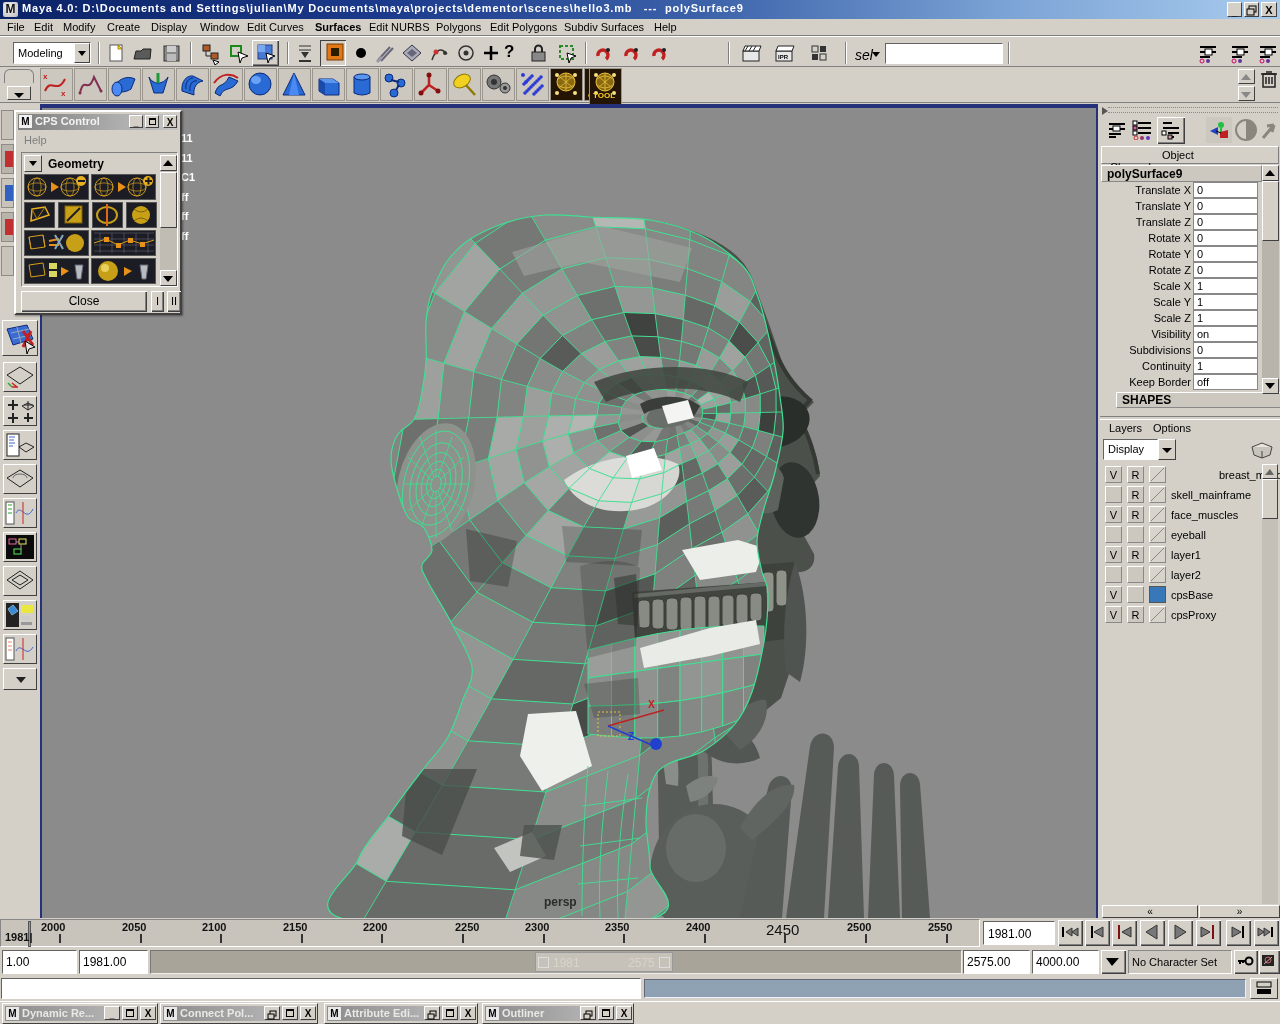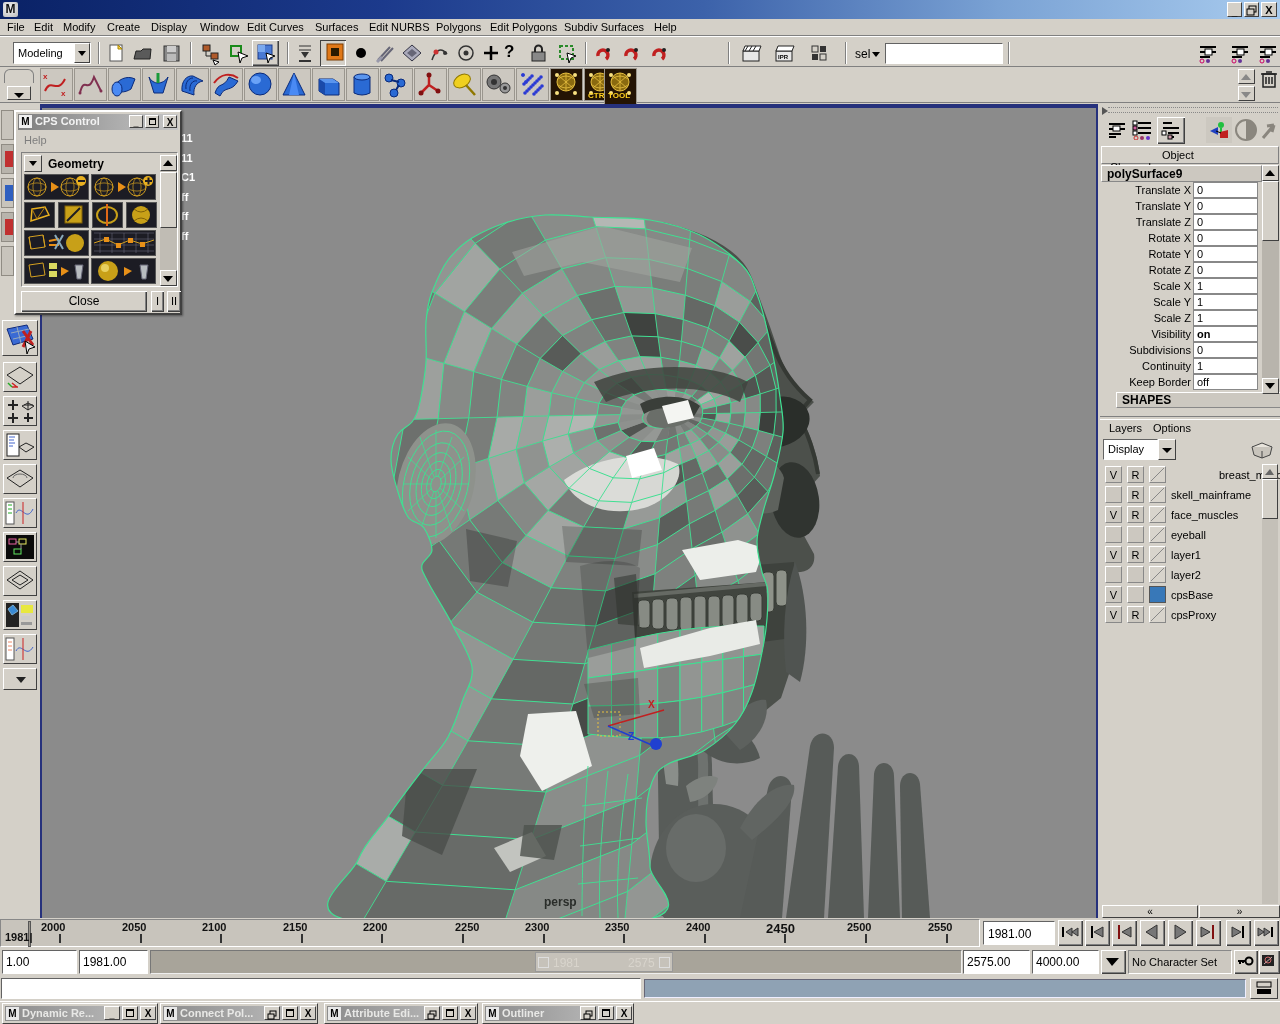--- a/index.html
+++ b/index.html
@@ -8,36 +8,37 @@
 .sunken{border-top:1px solid #808080;border-left:1px solid #808080;border-right:1px solid #fff;border-bottom:1px solid #fff;}
 .sunkenw{border:1px solid;border-color:#636363 #fff #fff #636363;background:#fff;}
 .btn{border:1px solid;border-color:#fff #404040 #404040 #fff;background:#d4d0c8;}
 .btn2{box-shadow:inset 1px 1px 0 #fff, inset -1px -1px 0 #404040, inset -2px -2px 0 #808080;background:#d4d0c8;}
 .t11{font-size:11px;color:#000;}
 </style></head>
 <body>
 
 <div class="abs" style="left:0;top:0;width:1280px;height:19px;background:linear-gradient(to right,#0a2266,#1c3a8c 30%,#3c62aa 55%,#7aa2d4 78%,#a8cbee);">
  <div class="abs" style="left:3px;top:2px;width:15px;height:15px;background:radial-gradient(circle at 40% 40%,#f4f4f4,#bbb);border-radius:2px;color:#111;font-weight:bold;font-size:12px;text-align:center;line-height:15px;">M</div>
+ <div class="abs" style="left:22px;top:2px;font-size:11px;letter-spacing:0.8px;font-weight:bold;color:#fff;white-space:nowrap;">Maya 4.0: D:\Documents and Settings\julian\My Documents\maya\projects\dementor\scenes\hello3.mb&nbsp;&nbsp;&nbsp;---&nbsp;&nbsp;polySurface9</div>
  <div class="abs btn" style="left:1227px;top:2px;width:15px;height:15px;font-size:10px;font-weight:bold;text-align:center;line-height:18px;">_</div>
  <div class="abs btn" style="left:1244px;top:2px;width:15px;height:15px;"><svg width="13" height="13">
         <rect x="4" y="2" width="7" height="6" fill="none" stroke="#000"></rect>
         <rect x="2" y="5" width="7" height="6" fill="#d4d0c8" stroke="#000"></rect>
       </svg></div>
  <div class="abs btn" style="left:1261px;top:2px;width:16px;height:15px;font-size:11px;font-weight:bold;text-align:center;line-height:14px;">X</div>
 </div>
 <div class="abs" style="left:0;top:19px;width:1280px;height:17px;background:#d4d0c8;border-bottom:1px solid #808080;">
     <span class="abs t11" style="left:7px;top:2px;">File</span>
     <span class="abs t11" style="left:34px;top:2px;">Edit</span>
     <span class="abs t11" style="left:63px;top:2px;">Modify</span>
     <span class="abs t11" style="left:107px;top:2px;">Create</span>
     <span class="abs t11" style="left:151px;top:2px;">Display</span>
     <span class="abs t11" style="left:200px;top:2px;">Window</span>
     <span class="abs t11" style="left:247px;top:2px;">Edit Curves</span>
-    <span class="abs t11" style="left:315px;top:2px;">Surfaces</span>
+    <span class="abs t11" style="left:315px;top:2px;font-weight:bold;">Surfaces</span>
     <span class="abs t11" style="left:369px;top:2px;">Edit NURBS</span>
     <span class="abs t11" style="left:436px;top:2px;">Polygons</span>
     <span class="abs t11" style="left:490px;top:2px;">Edit Polygons</span>
     <span class="abs t11" style="left:564px;top:2px;">Subdiv Surfaces</span>
     <span class="abs t11" style="left:654px;top:2px;">Help</span>
   </div>
 <div class="abs" style="left:0;top:36px;width:1280px;height:31px;background:#d4d0c8;border-top:1px solid #fff;border-bottom:1px solid #808080;"></div>
 <div class="abs sunkenw" style="left:13px;top:42px;width:78px;height:22px;">
     <span style="font-size:11px;position:absolute;left:4px;top:4px;">Modeling</span>
   </div>
@@ -149,21 +150,21 @@
       <text x="5" y="17" font-size="6" font-weight="bold">IPR</text>
     </svg></div>
 <div class="abs" style="left:808px;top:42px;width:24px;height:24px;"><svg width="24" height="24">
       <rect x="4" y="4" width="6" height="6" fill="none" stroke="#333"></rect>
       <rect x="12" y="4" width="6" height="6" fill="#333"></rect>
       <rect x="4" y="12" width="6" height="6" fill="#333"></rect>
       <rect x="12" y="12" width="6" height="6" fill="none" stroke="#333"></rect>
     </svg></div>
 <div class="abs" style="left:845px;top:42px;width:1px;height:22px;border-left:1px solid #808080;"></div>
 <div class="abs" style="left:846px;top:42px;width:1px;height:22px;border-left:1px solid #fff;"></div>
-<span class="abs" style="left:855px;top:47px;font-size:12px;">sel</span>
+<span class="abs" style="left:855px;top:47px;font-size:14px;font-style:italic;">sel</span>
 <svg class="abs" style="left:872px;top:50px;" width="10" height="8">
     <polygon points="0,2 8,2 4,7" fill="#000"></polygon>
   </svg>
 <div class="abs sunkenw" style="left:885px;top:43px;width:118px;height:21px;"></div>
 <div class="abs" style="left:1008px;top:42px;width:1px;height:22px;border-left:1px solid #808080;"></div>
 <div class="abs" style="left:1009px;top:42px;width:1px;height:22px;border-left:1px solid #fff;"></div>
 <div class="abs" style="left:1197px;top:42px;width:24px;height:24px;"><svg width="24" height="24">
       <path d="M3 5 H19 M3 10 H19 M3 15 H13" stroke="#000" stroke-width="2"></path>
       <rect x="8" y="7" width="7" height="6" fill="#fff" stroke="#000"></rect>
       <circle cx="5" cy="19" r="2" fill="none" stroke="#c06"></circle>
@@ -287,21 +288,21 @@
     <div class="abs" style="left:584px;top:1px;width:33px;height:33px;background:#241404;border:1px solid #9a968e;"><svg width="31" height="31">
         <rect x="0" y="0" width="31" height="31" fill="#241404"></rect>
         <circle cx="15" cy="13" r="9" fill="#8a6a10" stroke="#e8c040"></circle>
         <path d="M7 10 Q15 4 23 10 M7 16 Q15 22 23 16 M15 4 V22 M8 7 L22 19 M22 7 L8 19" stroke="#e8c040" fill="none" stroke-width="0.8"></path>
         <circle cx="6" cy="6" r="2" fill="#f8e080"></circle>
         <circle cx="24" cy="6" r="2" fill="#f8e080"></circle>
         <circle cx="6" cy="24" r="2" fill="#f8e080"></circle>
         <circle cx="24" cy="24" r="2" fill="#f8e080"></circle>
         <text x="3" y="29" fill="#ffd020" font-size="8" font-weight="bold">CTRL</text>
       </svg></div>
-    <div class="abs" style="left:604px;top:1px;width:33px;height:46px;background:#241404;border:1px solid #9a968e;"><svg width="31" height="31">
+    <div class="abs" style="left:589px;top:1px;width:33px;height:46px;background:#241404;border:1px solid #9a968e;"><svg width="31" height="31">
         <rect x="0" y="0" width="31" height="31" fill="#241404"></rect>
         <circle cx="15" cy="13" r="9" fill="#8a6a10" stroke="#e8c040"></circle>
         <path d="M7 10 Q15 4 23 10 M7 16 Q15 22 23 16 M15 4 V22 M8 7 L22 19 M22 7 L8 19" stroke="#e8c040" fill="none" stroke-width="0.8"></path>
         <circle cx="6" cy="6" r="2" fill="#f8e080"></circle>
         <circle cx="24" cy="6" r="2" fill="#f8e080"></circle>
         <circle cx="6" cy="24" r="2" fill="#f8e080"></circle>
         <circle cx="24" cy="24" r="2" fill="#f8e080"></circle>
         <text x="3" y="29" fill="#ffd020" font-size="8" font-weight="bold">TOOL</text>
       </svg></div>
     <div class="abs btn" style="left:1238px;top:2px;width:17px;height:15px;"><svg width="15" height="13">
@@ -1069,21 +1070,21 @@
     <div class="abs" style="left:93px;top:142px;width:65px;height:16px;background:#fff;border:1px solid #888;font-size:11px;padding:1px 0 0 3px;">0</div>
     <div class="abs" style="left:1px;top:158px;width:90px;height:16px;text-align:right;font-size:11px;padding-top:2px;">Rotate Z</div>
     <div class="abs" style="left:93px;top:158px;width:65px;height:16px;background:#fff;border:1px solid #888;font-size:11px;padding:1px 0 0 3px;">0</div>
     <div class="abs" style="left:1px;top:174px;width:90px;height:16px;text-align:right;font-size:11px;padding-top:2px;">Scale X</div>
     <div class="abs" style="left:93px;top:174px;width:65px;height:16px;background:#fff;border:1px solid #888;font-size:11px;padding:1px 0 0 3px;">1</div>
     <div class="abs" style="left:1px;top:190px;width:90px;height:16px;text-align:right;font-size:11px;padding-top:2px;">Scale Y</div>
     <div class="abs" style="left:93px;top:190px;width:65px;height:16px;background:#fff;border:1px solid #888;font-size:11px;padding:1px 0 0 3px;">1</div>
     <div class="abs" style="left:1px;top:206px;width:90px;height:16px;text-align:right;font-size:11px;padding-top:2px;">Scale Z</div>
     <div class="abs" style="left:93px;top:206px;width:65px;height:16px;background:#fff;border:1px solid #888;font-size:11px;padding:1px 0 0 3px;">1</div>
     <div class="abs" style="left:1px;top:222px;width:90px;height:16px;text-align:right;font-size:11px;padding-top:2px;">Visibility</div>
-    <div class="abs" style="left:93px;top:222px;width:65px;height:16px;background:#fff;border:1px solid #888;font-size:11px;padding:1px 0 0 3px;font-weight:bold;">on</div>
+    <div class="abs" style="left:93px;top:222px;width:65px;height:16px;background:#fff;border:1px solid #888;font-size:11px;padding:1px 0 0 3px;">on</div>
     <div class="abs" style="left:1px;top:238px;width:90px;height:16px;text-align:right;font-size:11px;padding-top:2px;">Subdivisions</div>
     <div class="abs" style="left:93px;top:238px;width:65px;height:16px;background:#fff;border:1px solid #888;font-size:11px;padding:1px 0 0 3px;">0</div>
     <div class="abs" style="left:1px;top:254px;width:90px;height:16px;text-align:right;font-size:11px;padding-top:2px;">Continuity</div>
     <div class="abs" style="left:93px;top:254px;width:65px;height:16px;background:#fff;border:1px solid #888;font-size:11px;padding:1px 0 0 3px;">1</div>
     <div class="abs" style="left:1px;top:270px;width:90px;height:16px;text-align:right;font-size:11px;padding-top:2px;">Keep Border</div>
     <div class="abs" style="left:93px;top:270px;width:65px;height:16px;background:#fff;border:1px solid #888;font-size:11px;padding:1px 0 0 3px;">off</div>
     <div class="abs" style="left:16px;top:288px;width:168px;height:16px;background:#ccc8c0;border:1px solid #fff;border-right-color:#888;border-bottom-color:#888;">
       <span style="position:absolute;left:5px;top:0px;font-weight:bold;font-size:12px;">SHAPES</span>
     </div>
     <div class="abs" style="left:162px;top:61px;width:17px;height:229px;background:#b8b4ac;">
@@ -1181,21 +1182,21 @@
       <span style="position:absolute;left:362px;top:1px;font-size:11px;font-weight:bold;color:#111;">2200</span>
       <div style="position:absolute;left:380px;top:14px;width:2px;height:9px;background:#333;"></div>
       <span style="position:absolute;left:443px;top:1px;font-size:11px;font-weight:bold;color:#111;margin-left:11px;">2250</span>
       <div style="position:absolute;left:461px;top:14px;width:2px;height:9px;background:#333;"></div>
       <span style="position:absolute;left:524px;top:1px;font-size:11px;font-weight:bold;color:#111;">2300</span>
       <div style="position:absolute;left:542px;top:14px;width:2px;height:9px;background:#333;"></div>
       <span style="position:absolute;left:604px;top:1px;font-size:11px;font-weight:bold;color:#111;">2350</span>
       <div style="position:absolute;left:622px;top:14px;width:2px;height:9px;background:#333;"></div>
       <span style="position:absolute;left:685px;top:1px;font-size:11px;font-weight:bold;color:#111;">2400</span>
       <div style="position:absolute;left:703px;top:14px;width:2px;height:9px;background:#333;"></div>
-      <span style="position:absolute;left:765px;top:1px;font-size:13px;font-weight:bold;color:#111;text-align:center;">2450</span>
+      <span style="position:absolute;left:765px;top:1px;font-size:15px;font-weight:normal;color:#111;text-align:center;">2450</span>
       <div style="position:absolute;left:783px;top:14px;width:2px;height:9px;background:#333;"></div>
       <span style="position:absolute;left:846px;top:1px;font-size:11px;font-weight:bold;color:#111;">2500</span>
       <div style="position:absolute;left:864px;top:14px;width:2px;height:9px;background:#333;"></div>
       <span style="position:absolute;left:927px;top:1px;font-size:11px;font-weight:bold;color:#111;">2550</span>
       <div style="position:absolute;left:945px;top:14px;width:2px;height:9px;background:#333;"></div>
       <div style="position:absolute;left:27px;top:1px;width:3px;height:26px;background:#9a968e;border:1px solid #555;"></div>
       <span style="position:absolute;left:4px;top:11px;font-size:11px;font-weight:bold;color:#111;">1981|</span>
     </div>
     <div class="abs sunkenw" style="left:983px;top:2px;width:72px;height:24px;font-size:12px;">
       <span style="position:absolute;left:4px;top:5px;">1981.00</span>

